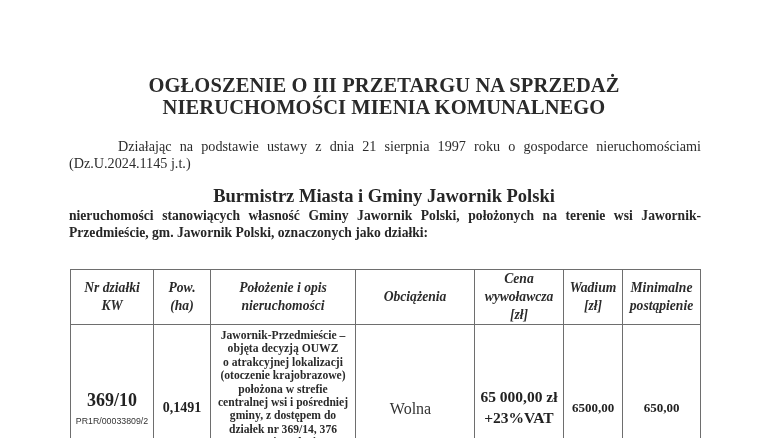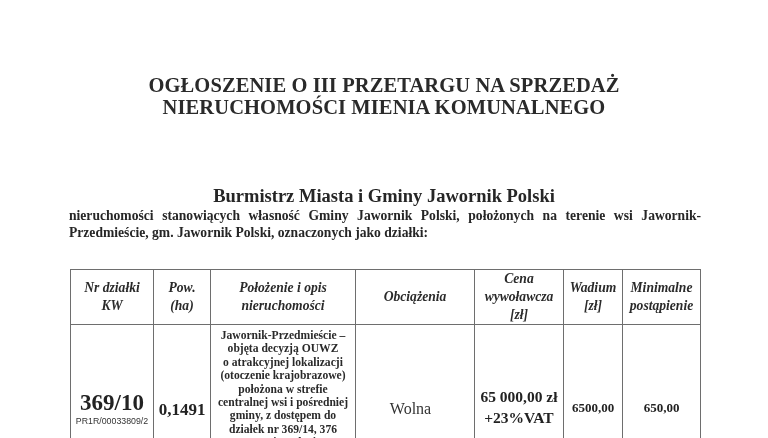--- a/index.html
+++ b/index.html
@@ -115,36 +115,36 @@
     .cell-inner {
       position: relative;
       height: 180px;
       overflow: hidden;
     }
     .nr-main {
       position: absolute;
       left: 0; right: 0;
       top: 65px;
       font-weight: bold;
-      font-size: 23px;
+      font-size: 18px;
     }
     .nr-kw {
       position: absolute;
       left: 0; right: 0;
       top: 91px;
       font-family: "Liberation Sans", "DejaVu Sans", sans-serif;
       font-size: 8.8px;
       color: #333;
     }
     .pow-val {
       position: absolute;
       left: 0; right: 0;
       top: 75px;
       font-weight: bold;
-      font-size: 17px;
+      font-size: 14px;
     }
     .opis-text {
       position: absolute;
       left: 2px; right: 2px;
       top: 4px;
       font-weight: bold;
       font-size: 11.6px;
       line-height: 13.4px;
       color: #2a2a2a;
     }
@@ -177,20 +177,24 @@
 </head>
 <body>
 
 <div class="page">
 
   <div class="title">
     <div>OGŁOSZENIE O III PRZETARGU NA SPRZEDAŻ</div>
     <div>NIERUCHOMOŚCI MIENIA KOMUNALNEGO</div>
   </div>
 
+  <div class="intro">
+    <span class="l1">Działając na podstawie ustawy z dnia 21 sierpnia 1997 roku o gospodarce nieruchomościami</span>
+    <span class="l2">(Dz.U.2024.1145 j.t.)</span>
+  </div>
 
   <div class="authority">Burmistrz Miasta i Gminy Jawornik Polski</div>
 
   <div class="body-text">
     <span class="line">nieruchomości stanowiących własność Gminy Jawornik Polski, położonych na terenie wsi Jawornik-</span>
     <span class="line last">Przedmieście, gm. Jawornik Polski, oznaczonych jako działki:</span>
   </div>
 
   <table class="plots">
     <colgroup>

